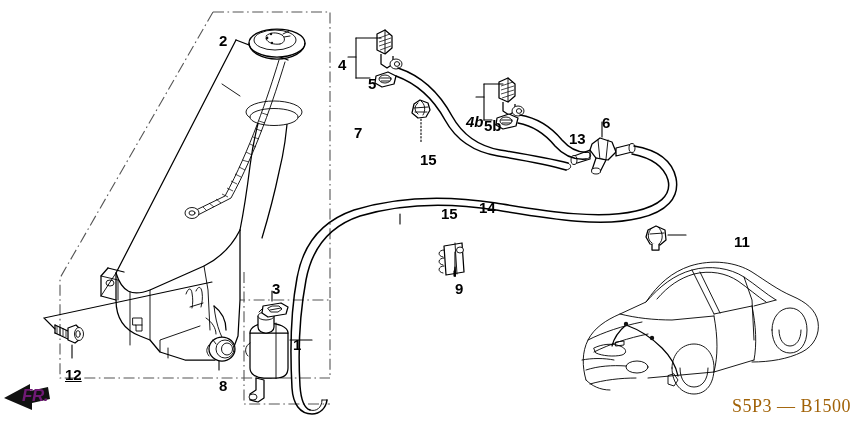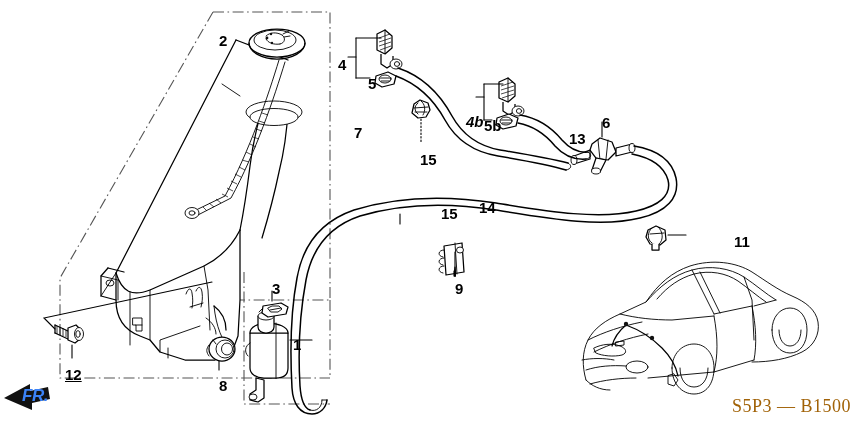--- a/index.html
+++ b/index.html
@@ -5,21 +5,21 @@
   html,body{margin:0;padding:0;background:#fff;}
   #page{position:relative;width:850px;height:425px;background:#fff;
         font-family:"Liberation Sans",sans-serif;overflow:hidden;}
   #svg{position:absolute;left:0;top:0;width:850px;height:425px;}
   .lbl{position:absolute;font-family:"Liberation Sans",sans-serif;
        font-size:15px;font-weight:700;color:#000;line-height:1;
        white-space:nowrap;}
   #code{position:absolute;font-family:Liberation Serif, serif;
         font-size:18px;letter-spacing:.5px;color:#a16207;white-space:nowrap;}
   #frtxt{position:absolute;font-family:"Liberation Sans",sans-serif;
-         font-size:17px;font-weight:700;font-style:italic;color:#3b82f6;
+         font-size:17px;font-weight:700;font-style:italic;color:#701a75;
          letter-spacing:-.5px;}
 </style>
 </head>
 <body>
 
 <div id="page">
 
 <svg id="svg" viewBox="0 0 850 425">
   <defs>
     <style>

